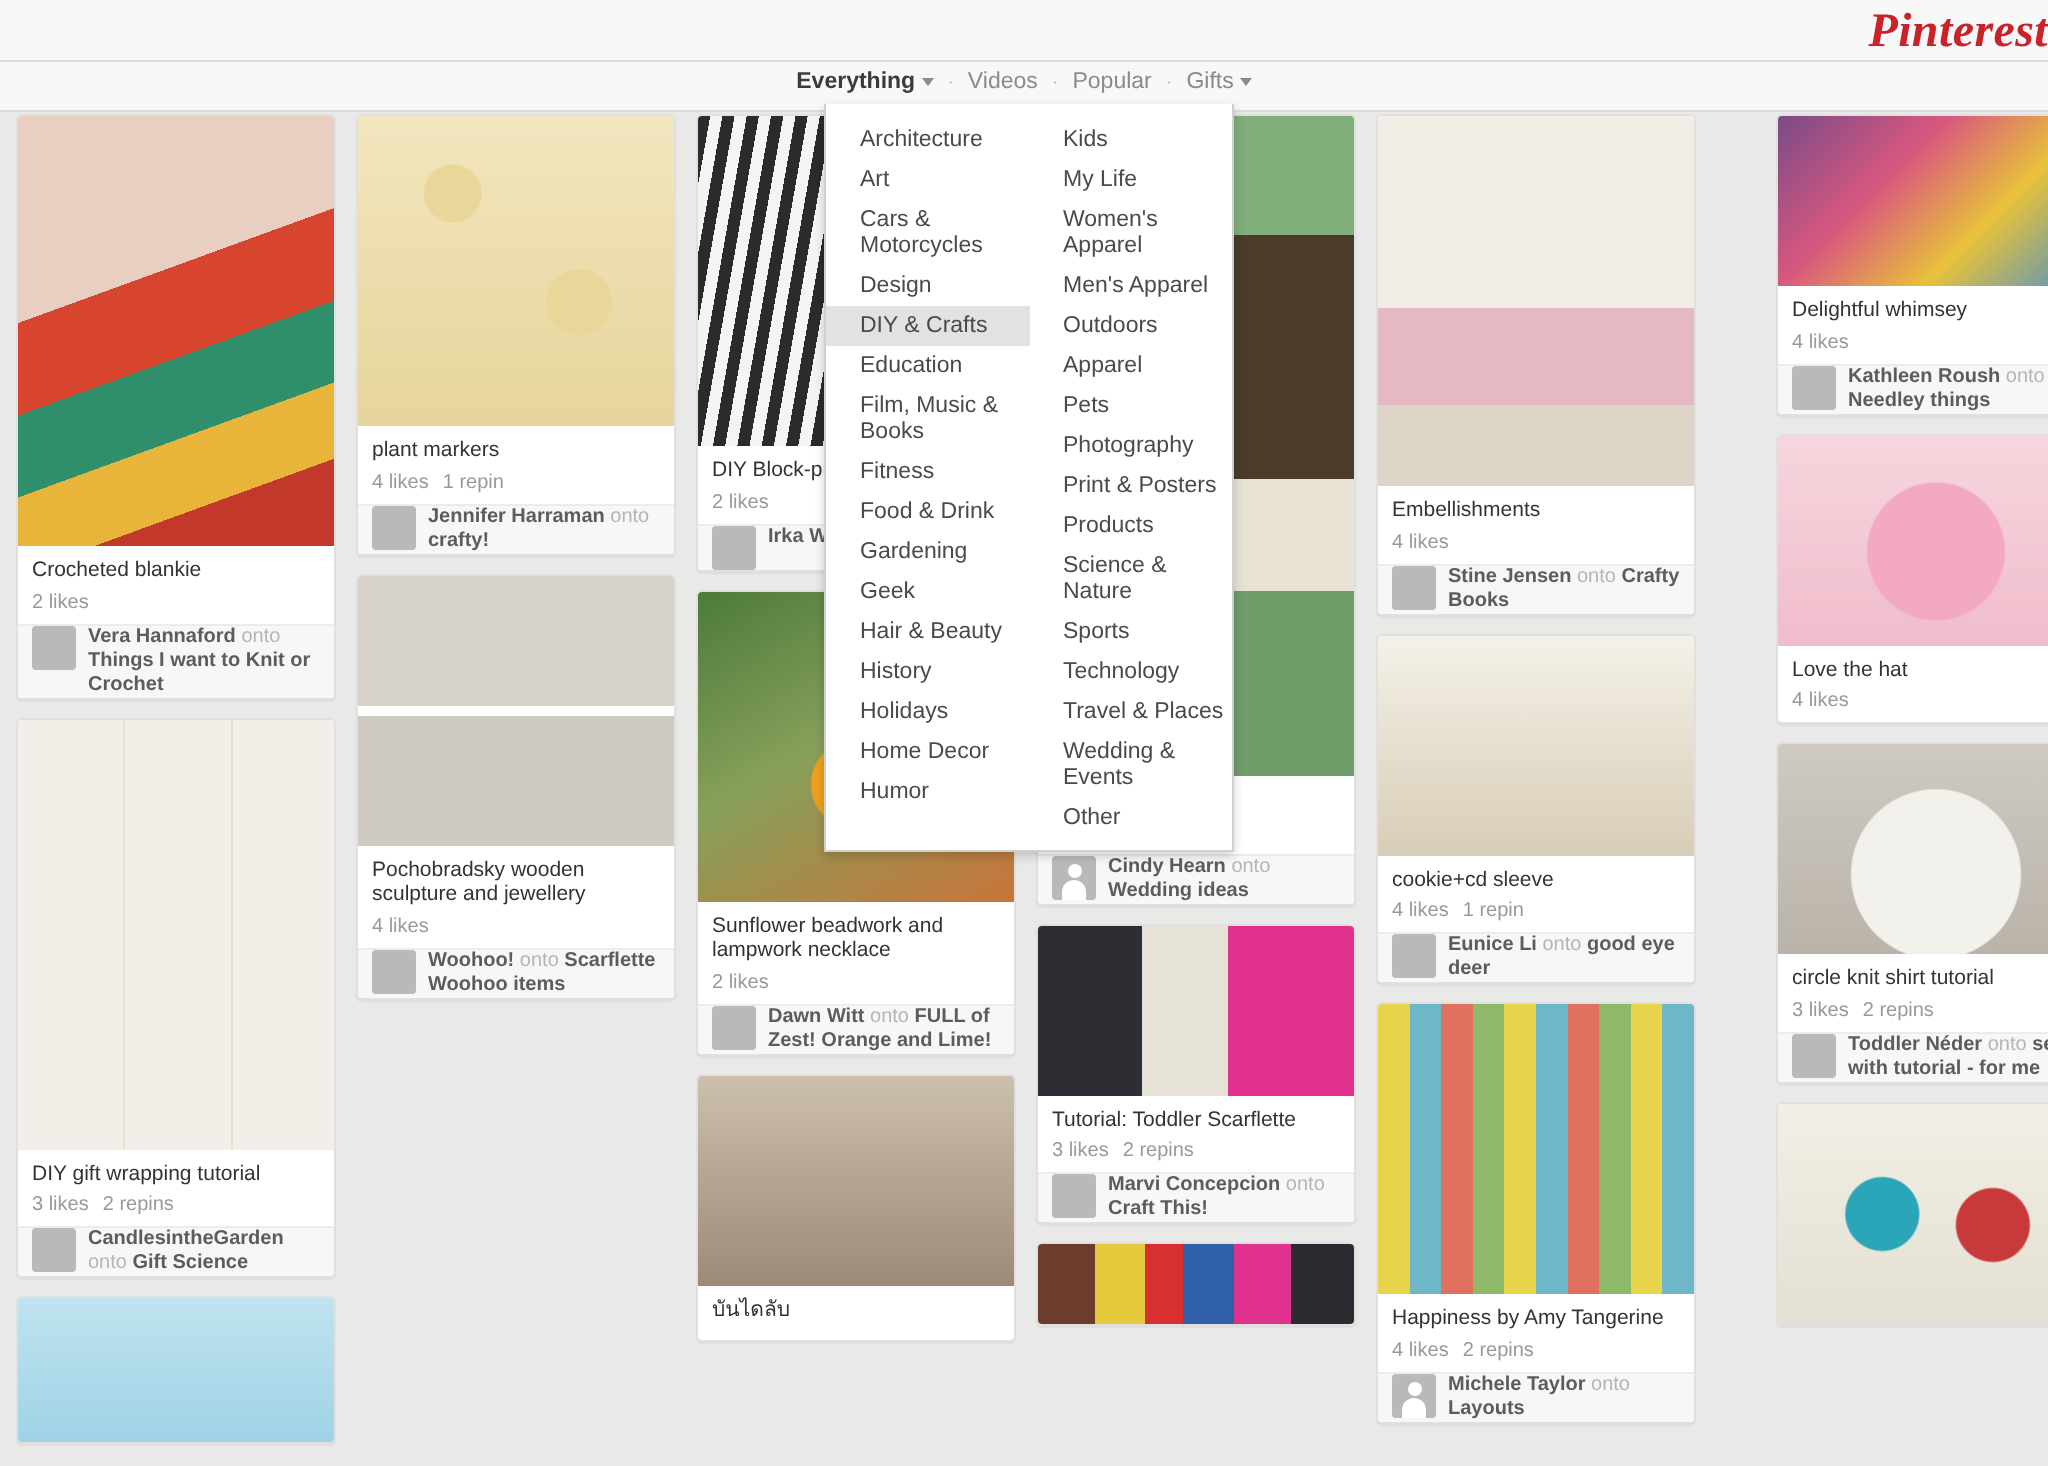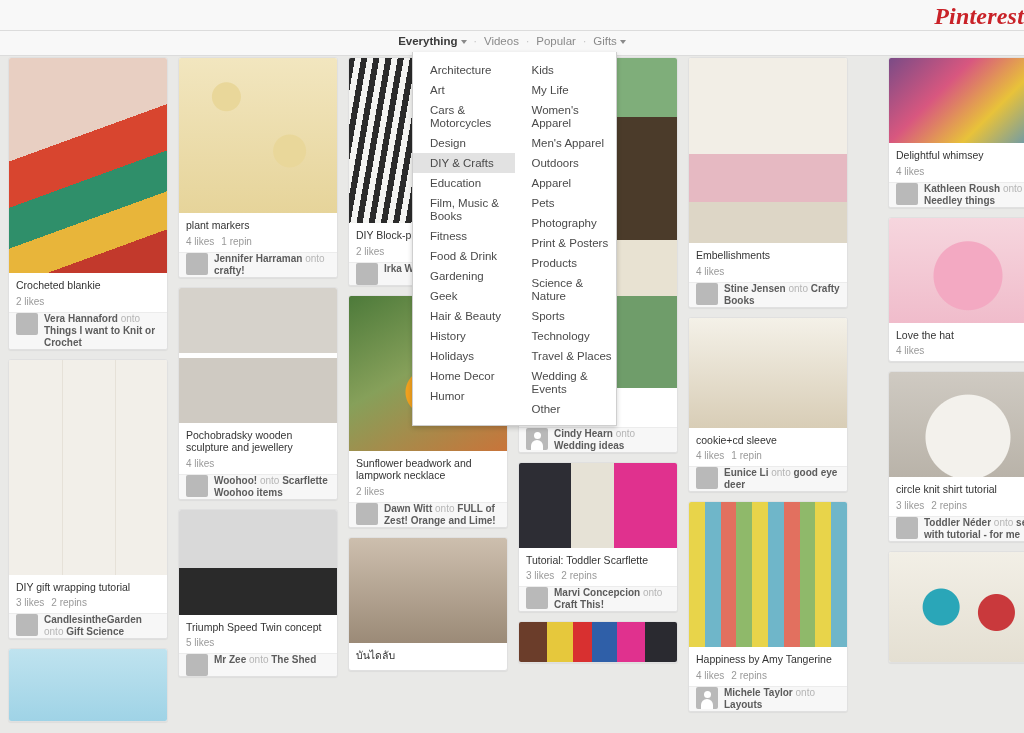--- a/index.html
+++ b/index.html
@@ -164,31 +164,20 @@
       </div>
       <div class="pin">
         <div class="pin-img" style="height: 135px;;background:linear-gradient(180deg,#d6d2cb 0 48%,#ffffff 48% 52%,#cfcac2 52%);"></div>
         <div class="pin-body">
           <div class="pin-title">Pochobradsky wooden sculpture and jewellery</div>
           <div class="pin-stats"><span>4 likes</span></div>
         </div>
         <div class="pin-foot">
           <div class="avatar"></div>
           <div class="credit"><b>Woohoo!</b> <span class="onto">onto</span> <b>Scarflette Woohoo items</b></div>
-        </div>
-      </div>
-      <div class="pin">
-        <div class="pin-img" style="height: 105px;;background:linear-gradient(180deg,#d9d9d9 0 55%,#2a2a2a 55%);"></div>
-        <div class="pin-body">
-          <div class="pin-title">Triumph Speed Twin concept</div>
-          <div class="pin-stats"><span>5 likes</span></div>
-        </div>
-        <div class="pin-foot">
-          <div class="avatar"></div>
-          <div class="credit"><b>Mr Zee</b> <span class="onto">onto</span> <b>The Shed</b></div>
         </div>
       </div>
     </div>
     <div class="col col2">
       <div class="pin">
         <div class="pin-img" style="height: 165px;;background:repeating-linear-gradient(100deg,#2b2b2b 0 6px,#f4f4f2 6px 12px);"></div>
         <div class="pin-body">
           <div class="pin-title">DIY Block-print che</div>
           <div class="pin-stats"><span>2 likes</span></div>
         </div>

